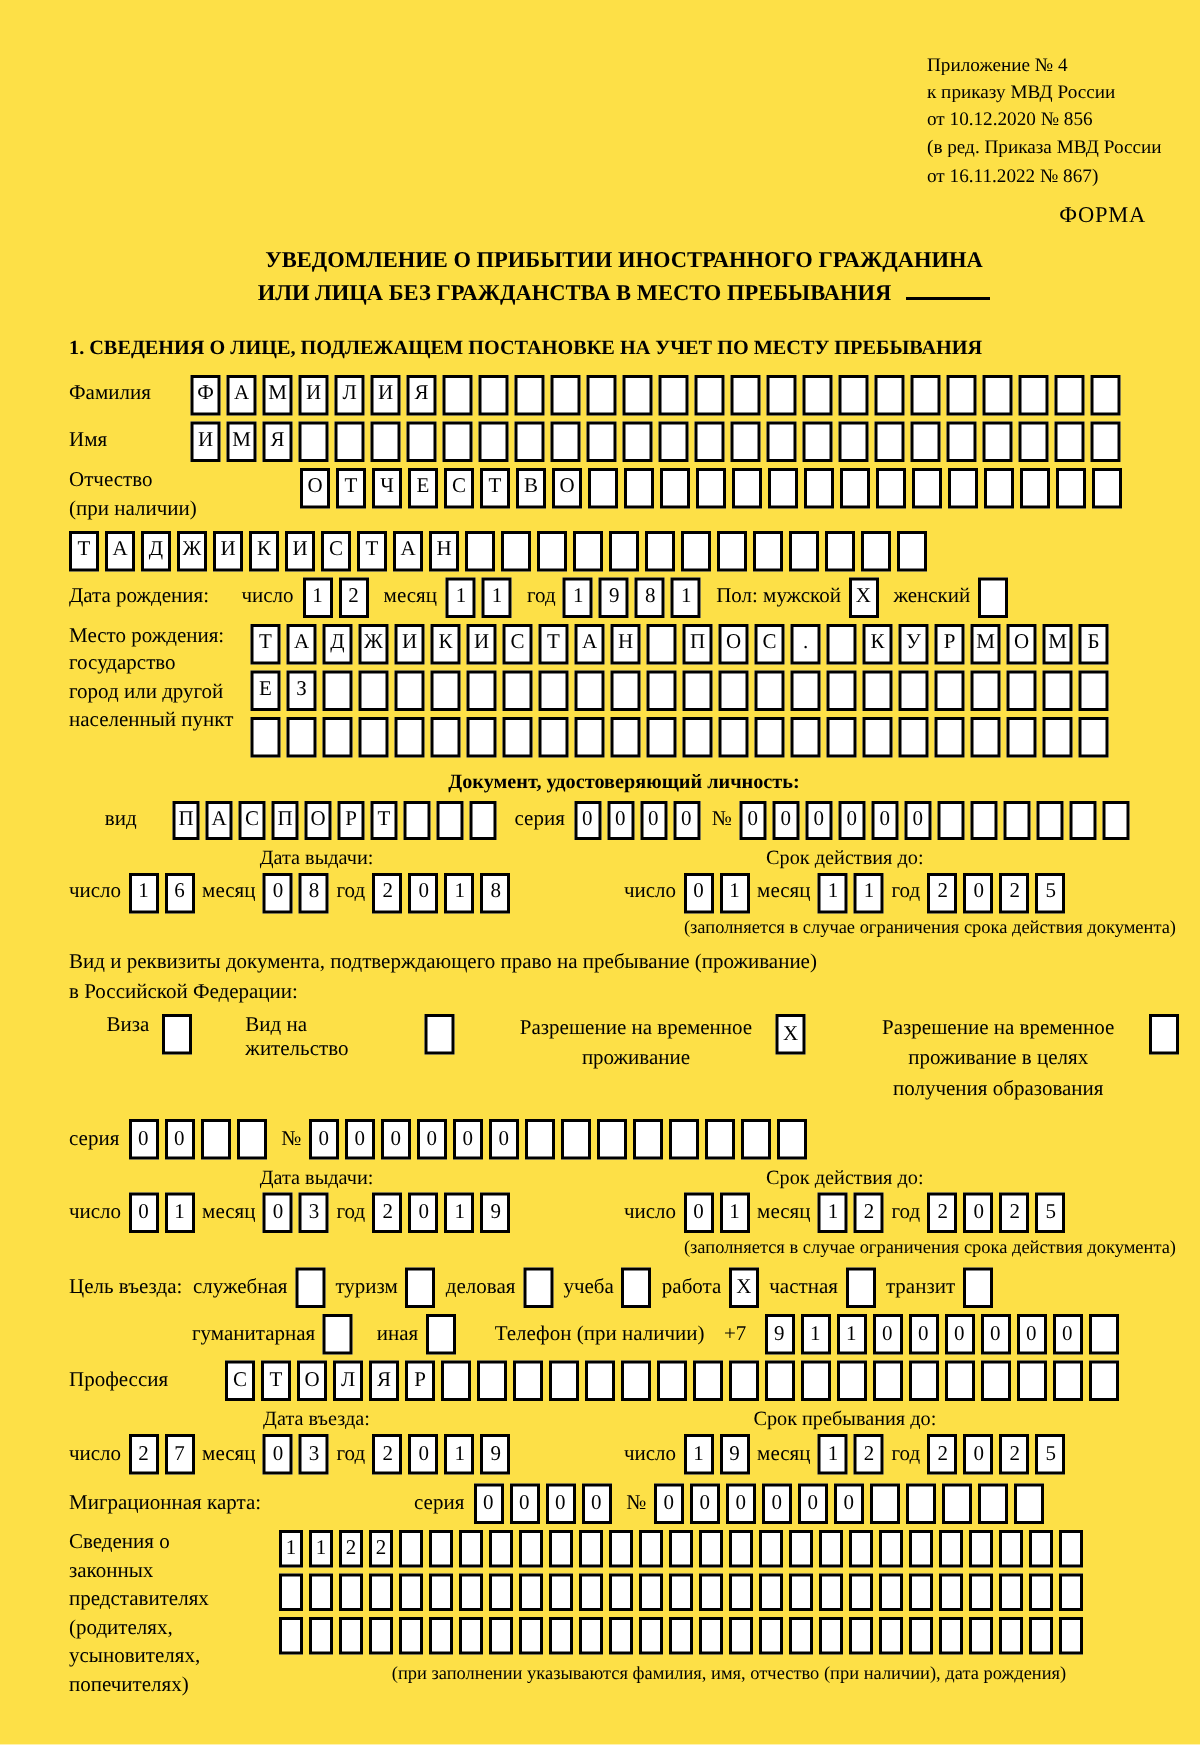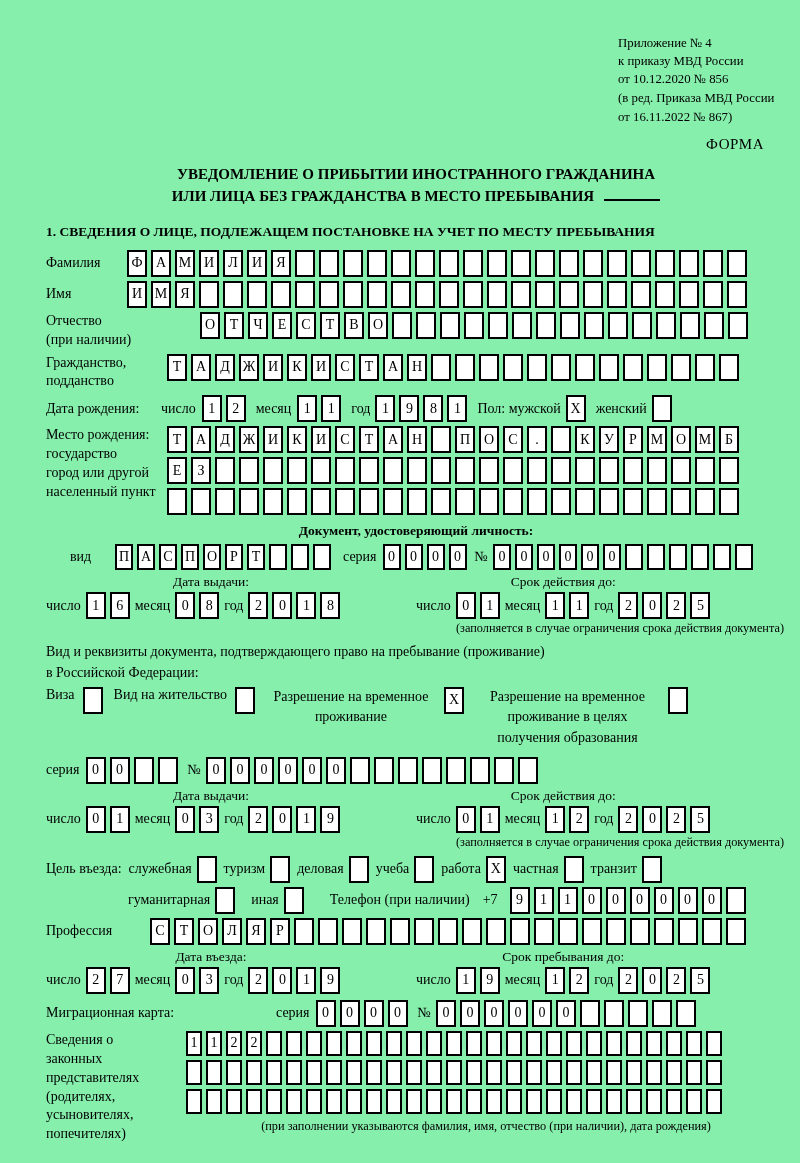--- a/index.html
+++ b/index.html
@@ -1,18 +1,18 @@
 <!DOCTYPE html>
 <html><head>
 <meta charset="utf-8">
 <style>
   * { box-sizing: border-box; margin: 0; padding: 0; }
   html,body { background:#fff; }
   .page {
-    width: 800px; height: 1163px; background: #86efac; color: #000;
+    width: 800px; height: 1163px; background: #fde047; color: #000;
     font-family: "Liberation Serif", "DejaVu Serif", serif;
     padding: 34px 14px 0 46px; overflow: hidden; position: relative;
   }
   .hdr { margin-left: 572px; font-size: 12.8px; line-height: 1.42; }
   .hdr .gap { margin-top: 1px; }
   .forma { text-align: right; padding-right: 22px; font-weight: normal; font-size: 15px; margin-top: 10px; letter-spacing: .5px; }
   .title { text-align: center; font-weight: bold; font-size: 15px; margin-top: 10px; line-height: 1.5; }
   .blank { display: inline-block; width: 56px; height: 1em; border-bottom: 2px solid #000; margin-left: 10px; vertical-align: baseline; }
   .sec { text-align: left; font-weight: bold; font-size: 13.5px; margin: 16px 0 10px; }
 
@@ -35,21 +35,21 @@
   .dp { display: flex; margin-bottom: 2px; }
   .dpleft { width: 330px; flex: none; }
   .dpright { margin-left: 40px; }
   .dptitle { font-size: 13.5px; text-align: center; margin-bottom: 2px; }
   .dprow { display: flex; align-items: center; gap: 5px; }
   .dlbl { font-size: 14px; flex: none; }
   .note { font-size: 12.3px; text-align: right; margin: 2px 2px 6px 0; }
 
   .intro { font-size: 14px; line-height: 1.45; }
   .opts { display: flex; align-items: flex-start; gap: 11px; margin: 4px 0 9px; }
-  .optpair { display: inline-flex; align-items: flex-start; gap: 8px; }
+  .optpair { display: inline-flex; align-items: flex-start; gap: 8px; margin-left: 25px; }
   .optlabel { font-size: 14px; }
   .optblock { font-size: 14px; line-height: 1.45; text-align: center; }
   .ob170 { width: 170px; } .ob185 { width: 185px; }
 
   .purpose { display: flex; align-items: center; gap: 7px; margin-bottom: 4px; flex-wrap: nowrap; text-align: right; }
   .pair { display: inline-flex; align-items: center; gap: 5px; }
   .indent82 { padding-left: 82px; }
   .mr16 { margin-right: 9px; } .mr26 { margin-right: 19px; }
 
   .repnote { font-size: 12.3px; text-align: center; margin-top: 5px; }
@@ -167,24 +167,20 @@
         <span class="cell"></span>
         <span class="cell"></span>
         <span class="cell"></span>
         <span class="cell"></span>
         <span class="cell"></span>
         <span class="cell"></span>
       </span>
   </div>
 
   <div class="row top">
-    <span class="lbl2 w121">
-      <span>Гражданство,</span>
-      <span>подданство</span>
-    </span>
     <span class="cells">
         <span class="cell">Т</span>
         <span class="cell">А</span>
         <span class="cell">Д</span>
         <span class="cell">Ж</span>
         <span class="cell">И</span>
         <span class="cell">К</span>
         <span class="cell">И</span>
         <span class="cell">С</span>
         <span class="cell">Т</span>

